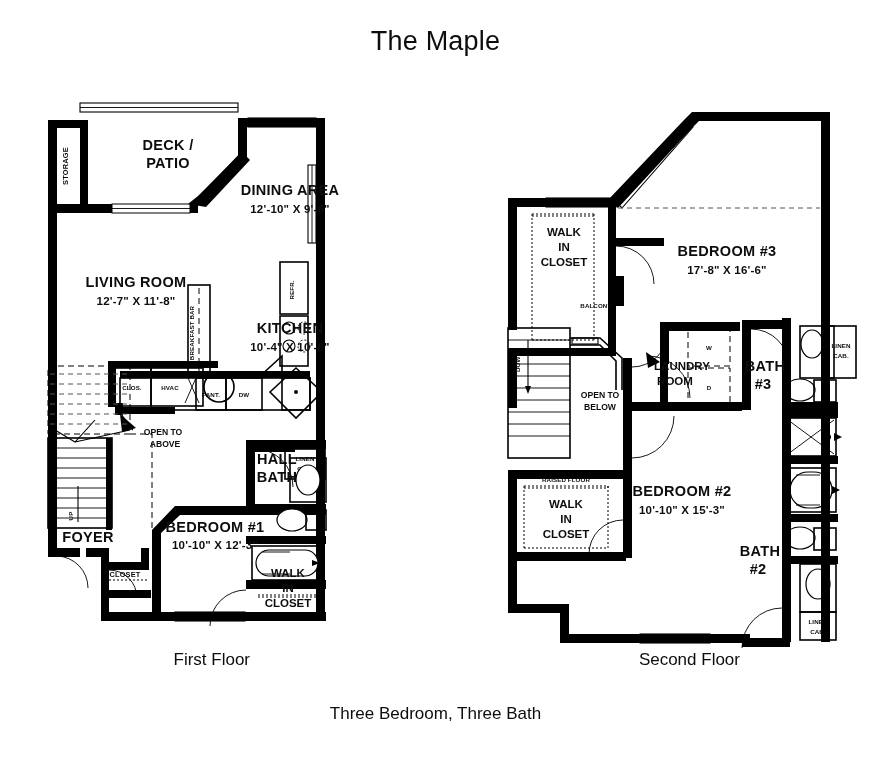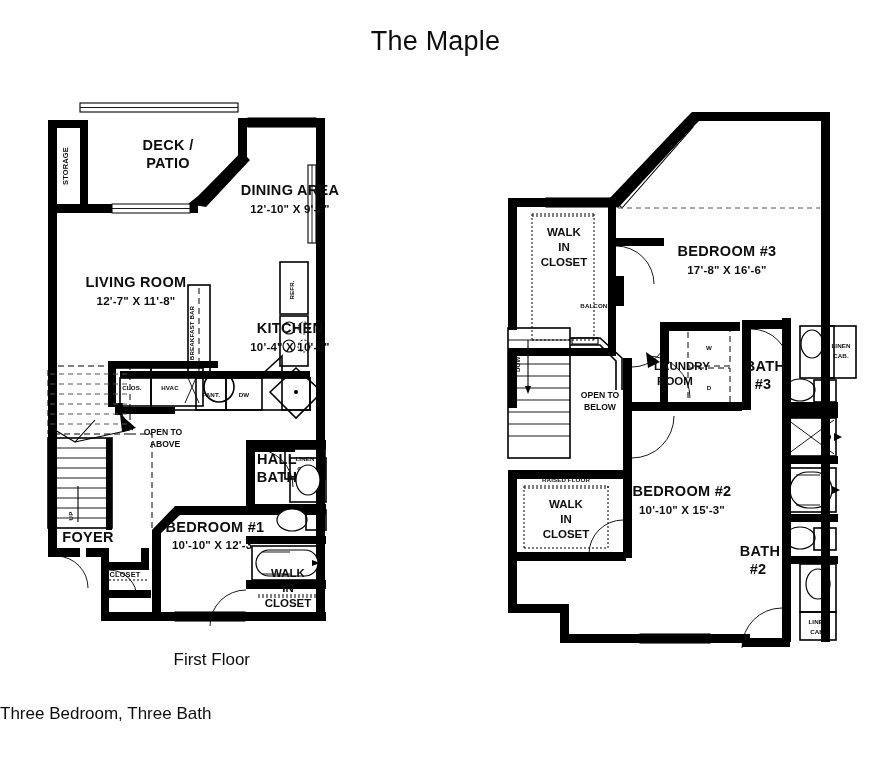--- a/index.html
+++ b/index.html
@@ -38,20 +38,21 @@
     color: #0d0d0d;
     text-align: right;
   }
   #caption-first { left: 90px; top: 650px; width: 160px; }
   #caption-second { left: 580px; top: 650px; width: 160px; }
   #footer {
     position: absolute;
     left: 0;
     top: 704px;
     width: 871px;
+    text-align: center;
     font-size: 17px;
     color: #0d0d0d;
   }
   svg.plan {
     position: absolute;
     top: 0;
     left: 0;
   }
   .rm-name {
     font-family: "Liberation Sans", sans-serif;
@@ -455,16 +456,17 @@
 
     <text class="rm-name" x="300" y="466">BATH</text>
     <text class="rm-name" x="298" y="484">#2</text>
 
     <text class="rm-small" x="106" y="418">WALK</text>
     <text class="rm-small" x="106" y="433">IN</text>
     <text class="rm-small" x="106" y="448">CLOSET</text>
   </svg>
 
   <div class="floor-caption" id="caption-first">First Floor</div>
+  <div class="floor-caption" id="caption-second">Second Floor</div>
 
   <div id="footer">Three Bedroom, Three Bath</div>
 
 </div>
 
 </body></html>

